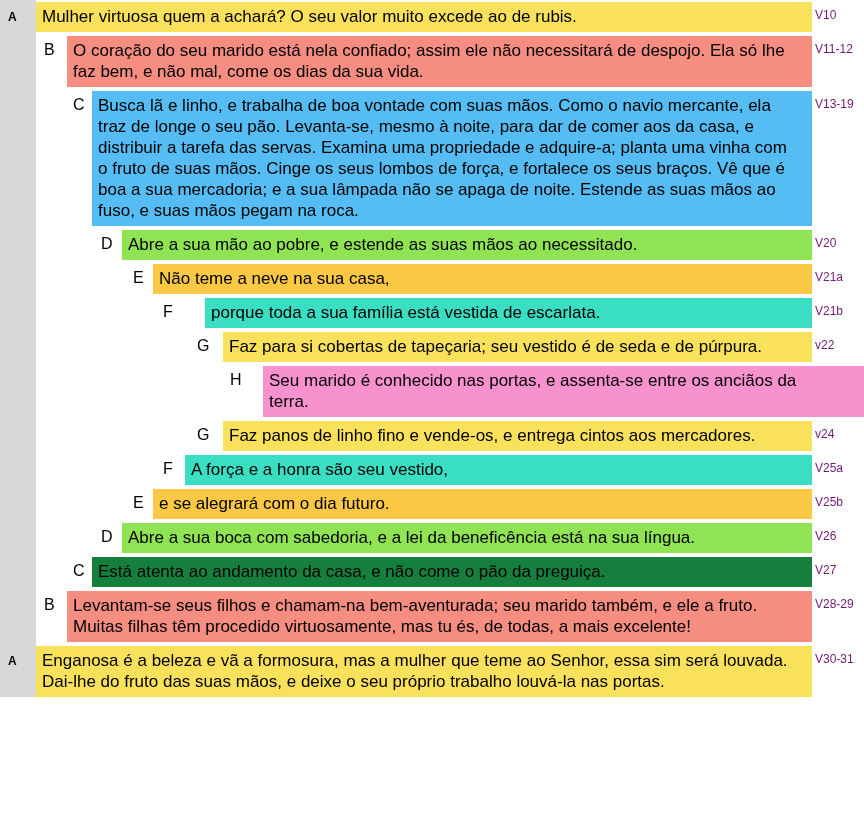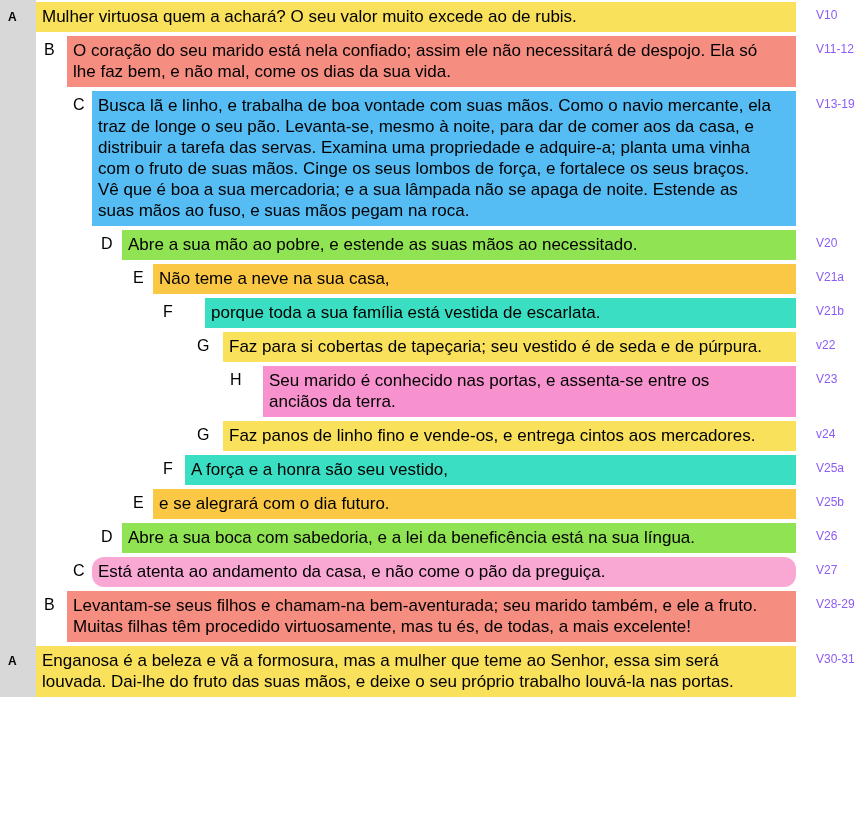--- a/index.html
+++ b/index.html
@@ -56,25 +56,25 @@
     flex: 1 1 auto;
     box-sizing: border-box;
     padding: 4px 24px 5px 6px;
     font-size: 17px;
     line-height: 21px;
     color: #000;
   }
   .verse {
     flex: none;
     box-sizing: border-box;
-    width: 68px;
-    padding: 6px 0 0 20px;
+    width: 52px;
+    padding: 6px 0 0 3px;
     font-size: 12px;
     line-height: 14px;
-    color: #8b5cf6;
+    color: #701a75;
     background: #ffffff;
   }
 </style>
 </head>
 <body>
 
 <div class="page">
   <div class="gutter"></div>
   <div class="rows">
       <div class="row">
@@ -108,21 +108,20 @@
         <div class="verse">V21b</div>
       </div>
       <div class="row">
         <div class="letter" style="margin-left: 195px; width: 28px;">G</div>
         <div class="bar" style="background: rgb(250, 225, 92);">Faz para si cobertas de tapeçaria; seu vestido é de seda e de púrpura.</div>
         <div class="verse">v22</div>
       </div>
       <div class="row">
         <div class="letter" style="margin-left: 228px; width: 35px;">H</div>
         <div class="bar" style="background: rgb(247, 146, 207);">Seu marido é conhecido nas portas, e assenta-se entre os anciãos da terra.</div>
-        <div class="verse">V23</div>
       </div>
       <div class="row">
         <div class="letter" style="margin-left: 195px; width: 28px;">G</div>
         <div class="bar" style="background: rgb(250, 225, 92);">Faz panos de linho fino e vende-os, e entrega cintos aos mercadores.</div>
         <div class="verse">v24</div>
       </div>
       <div class="row">
         <div class="letter" style="margin-left: 161px; width: 24px;">F</div>
         <div class="bar" style="background: rgb(58, 222, 194);">A força e a honra são seu vestido,</div>
         <div class="verse">V25a</div>
@@ -132,21 +131,21 @@
         <div class="bar" style="background: rgb(251, 200, 69);">e se alegrará com o dia futuro.</div>
         <div class="verse">V25b</div>
       </div>
       <div class="row">
         <div class="letter" style="margin-left: 99px; width: 23px;">D</div>
         <div class="bar" style="background: rgb(144, 227, 82);">Abre a sua boca com sabedoria, e a lei da beneficência está na sua língua.</div>
         <div class="verse">V26</div>
       </div>
       <div class="row">
         <div class="letter" style="margin-left: 71px; width: 21px;">C</div>
-        <div class="bar" style="background: #f9a8d4; border-radius: 12px;">Está atenta ao andamento da casa, e não come o pão da preguiça.</div>
+        <div class="bar" style="background: #15803d;">Está atenta ao andamento da casa, e não come o pão da preguiça.</div>
         <div class="verse">V27</div>
       </div>
       <div class="row">
         <div class="letter" style="margin-left: 42px; width: 25px;">B</div>
         <div class="bar" style="background: rgb(245, 141, 128);">Levantam-se seus filhos e chamam-na bem-aventurada; seu marido também, e ele a fruto. Muitas filhas têm procedido virtuosamente, mas tu és, de todas, a mais excelente!</div>
         <div class="verse">V28-29</div>
       </div>
       <div class="row">
         <div class="letter small" style="margin-left: 6px; width: 30px;">A</div>
         <div class="bar" style="background: rgb(250, 225, 92);">Enganosa é a beleza e vã a formosura, mas a mulher que teme ao Senhor, essa sim será louvada. Dai-lhe do fruto das suas mãos, e deixe o seu próprio trabalho louvá-la nas portas.</div>

